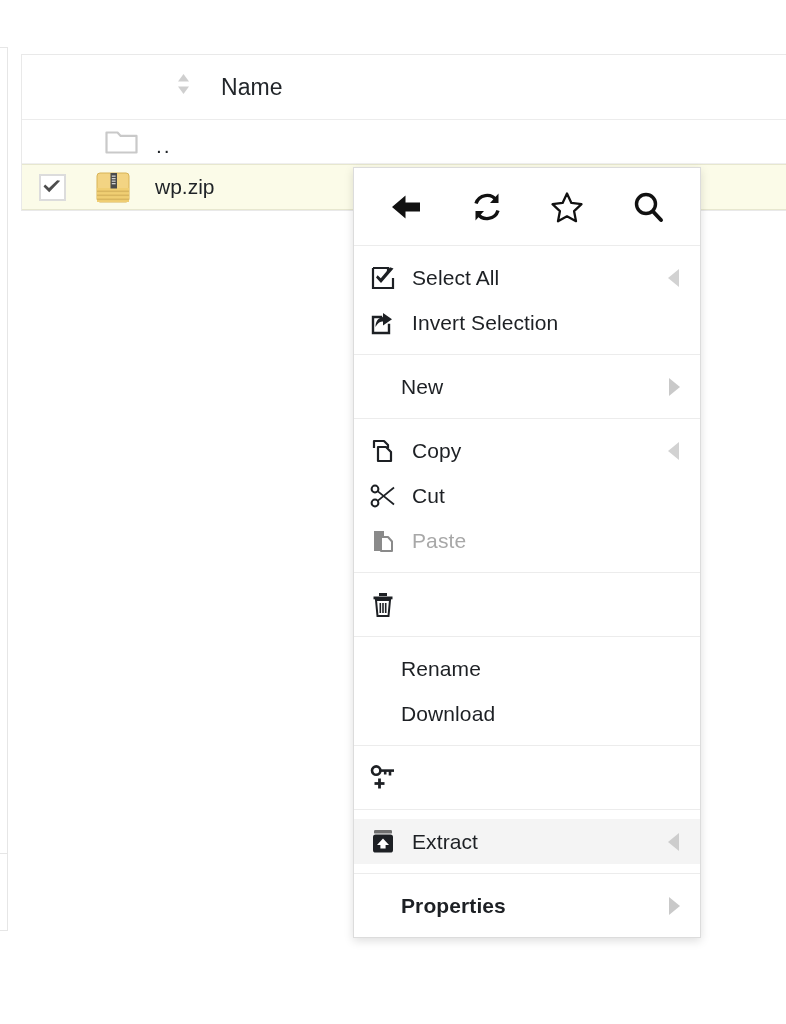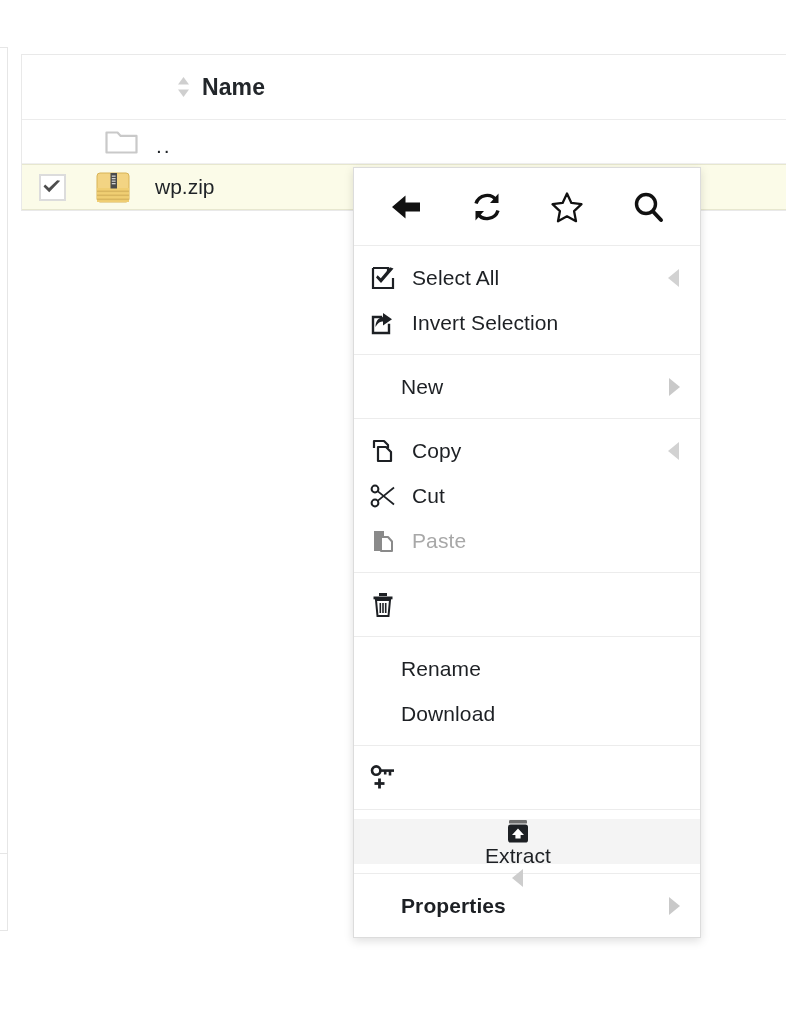--- a/index.html
+++ b/index.html
@@ -56,24 +56,22 @@
 
   .table-head {
     height: 64px;
     border-bottom: 1px solid #ececec;
     display: flex;
     align-items: center;
     background: #ffffff;
   }
   .th-name {
     display: flex;
-    align-items: center;
     margin-left: 155px;
-    gap: 12px;
-    font-weight: bold;
+    gap: 31px;
   }
   .sort-icon {
     display: block;
     width: 13px;
     height: 20px;
     flex: none;
   }
   .th-label {
     font-size: 23px;
     color: #22262a;
@@ -178,21 +176,21 @@
   .menu-group:last-child { border-bottom: none; font-weight: bold; }
 
   .menu-item {
     display: flex;
     align-items: center;
     height: 45px;
     padding: 0 18px 0 0;
     cursor: pointer;
     box-sizing: border-box;
   }
-  .menu-item.hovered { background: #f4f4f4; flex-direction: column; }
+  .menu-item.hovered { background: #f4f4f4; }
   .menu-item.disabled { cursor: default; }
 
   .mi-icon {
     width: 58px;
     flex: none;
     display: flex;
     align-items: center;
     justify-content: center;
   }
   .mi-icon svg { display:block; }

